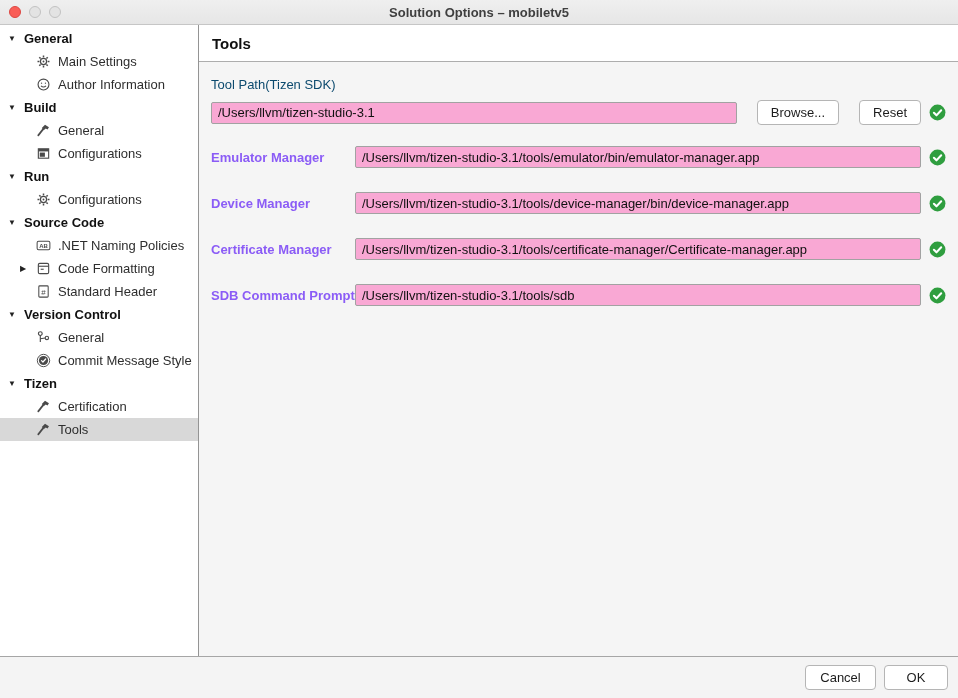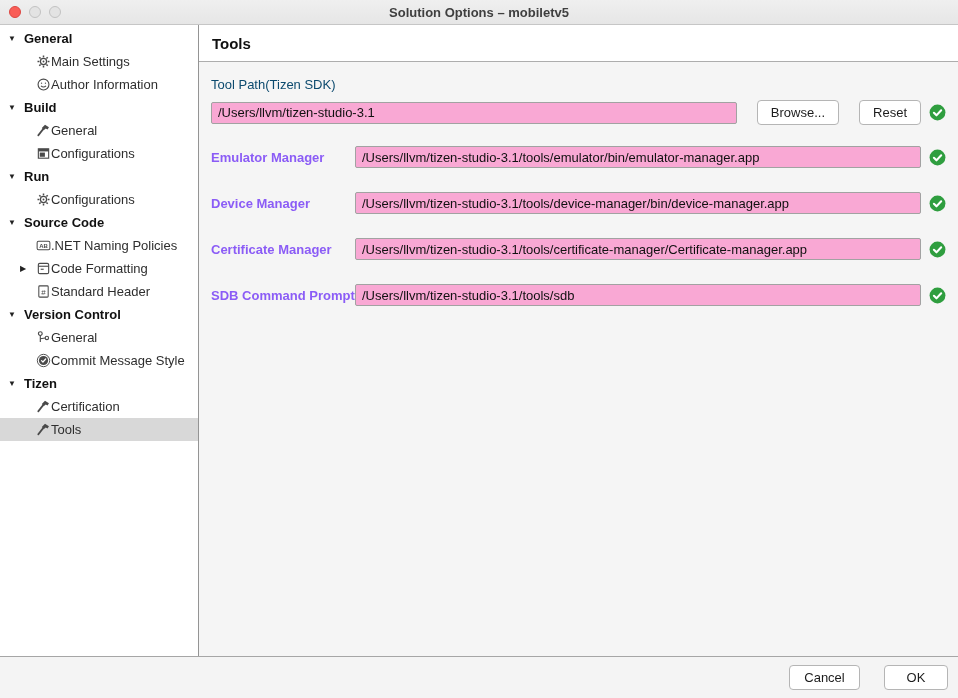--- a/index.html
+++ b/index.html
@@ -23,21 +23,21 @@
   .title { font-weight:700; font-size:13px; color:#3f3f3f; }
 
   
   .body { flex:1; display:flex; min-height:0; }
 
   
   .sidebar { width:199px; flex:none; background:#fff; border-right:1px solid #949494; padding-top:2px; overflow:hidden; }
   .trow { height:23px; display:flex; align-items:center; }
   .trow.section { padding-left:8px; gap:7px; font-weight:700; color:#111; }
   .tri { font-size:8px; color:#222; width:9px; flex:none; line-height:1; }
-  .trow.child { padding-left:36px; gap:0; color:#2e2e2e; position:relative; }
+  .trow.child { padding-left:36px; gap:7px; color:#2e2e2e; position:relative; }
   .trow.child.selected { background:#d8d8d8; }
   .ctri { position:absolute; left:20px; font-size:8px; color:#222; line-height:1; }
   .ticon { width:15px; height:15px; flex:none; display:flex; }
   .ticon svg { width:15px; height:15px; }
 
   
   .main { flex:1; display:flex; flex-direction:column; min-width:0; }
   .panel-header {
     height:37px; flex:none; background:#fff; border-bottom:1px solid #adadad;
     display:flex; align-items:center; padding-left:13px;
@@ -59,21 +59,21 @@
   .status { width:17px; height:17px; margin-left:8px; flex:none; display:flex; }
   .status svg { width:17px; height:17px; }
   .fields { margin-top:21px; }
   .field-row { display:flex; align-items:center; }
   .field-row + .field-row { margin-top:24px; }
   .field-label { flex:0 0 144px; color:#8b5cf6;font-weight:bold; }
 
   
   .footer {
     height:42px; flex:none; background:#f4f4f4; border-top:1px solid #a6a6a6;
-    display:flex; align-items:center; justify-content:flex-end; padding-right:10px; gap:24px;
+    display:flex; align-items:center; justify-content:flex-end; padding-right:10px; gap:8px;
   }
   .footer .btn { margin-left:0; min-width:64px; }
   .footer .btn.cancel { min-width:71px; }
 </style>
 </head>
 <body>
 
 <svg width="0" height="0" style="position:absolute">
   <defs>
     <g id="i-gear" stroke="#4a4a4a" fill="none" stroke-width="1.3">

